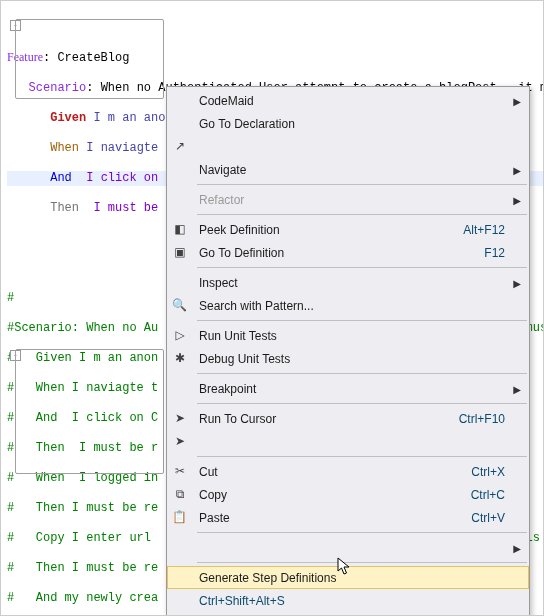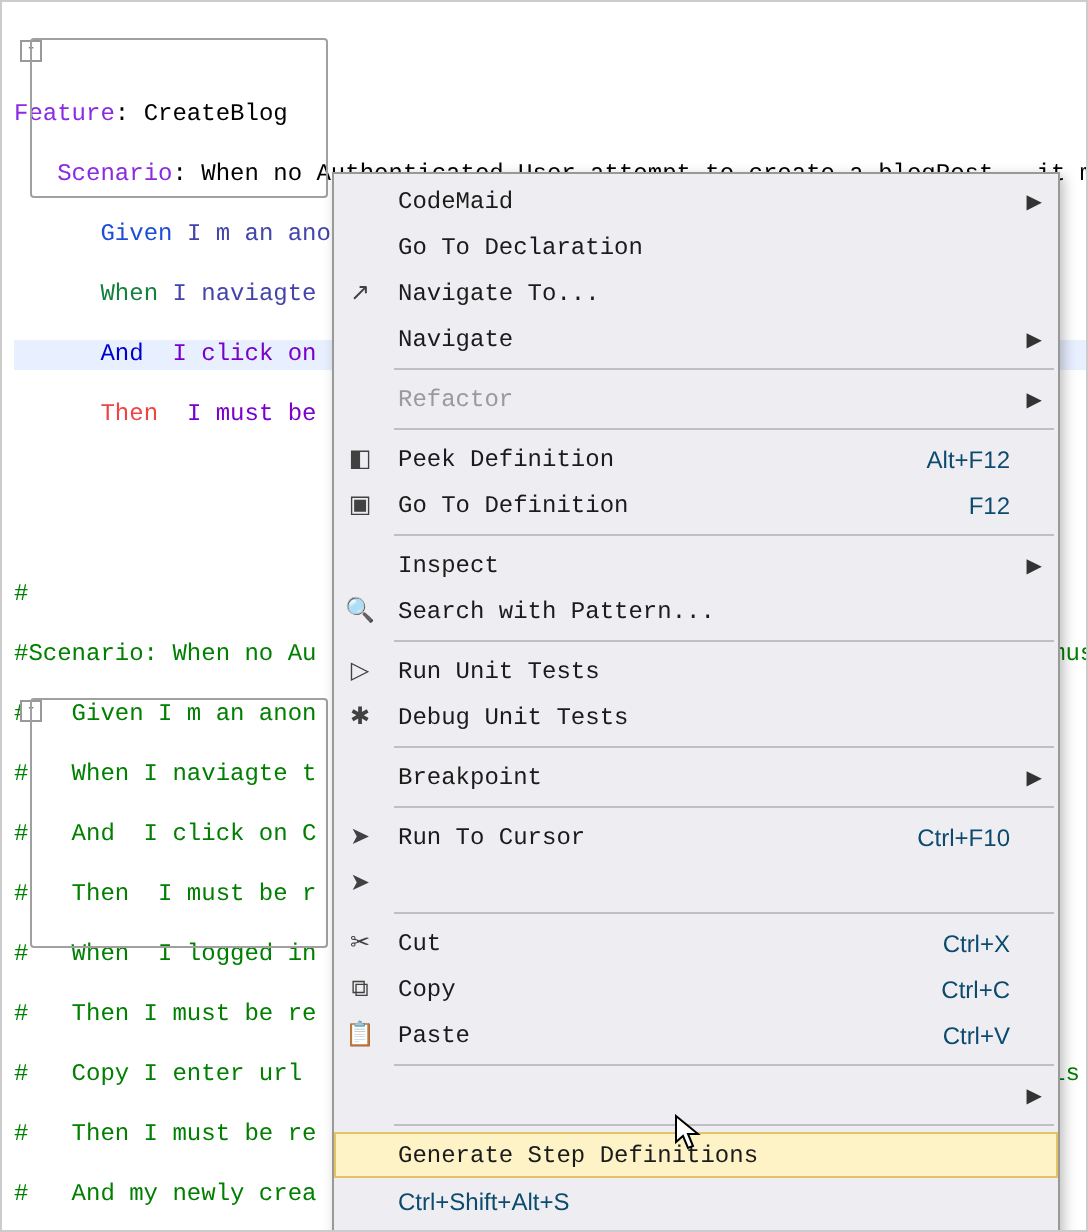--- a/index.html
+++ b/index.html
@@ -33,26 +33,26 @@
     width: 9px;
     height: 9px;
     border: 1px solid #999;
     background: #fff;
     font-size: 8px;
     line-height: 8px;
     text-align: center;
     color: #666;
     pointer-events: auto;
   }
-  .kw-feature { color: #8a2be2; }
+  .kw-feature { color: #8a2be2; font-family: Liberation Serif, serif; }
   .kw-scenario { color: #8a2be2; }
-  .kw-given { color: #1d4ed8; }
-  .kw-when { color: #15803d; text-align: center; }
+  .kw-given { color: #b91c1c; font-weight: bold; }
+  .kw-when { color: #a16207; text-align: center; }
   .kw-and { color: #0000cd; }
-  .kw-then { color: #ef4444; margin-top: 12px; }
+  .kw-then { color: #737373; margin-top: 12px; }
   .text-black { color: #000; }
   .text-green { color: #007f00; }
   .text-purple { color: #7b00cc; }
   .text-dimblue { color: #4444aa; }
   .selected-line { background: #e8efff; }
 
   .ctx-menu {
     position: absolute;
     left: 165px;
     top: 85px;
@@ -82,21 +82,21 @@
     background: #fdf3c6;
     outline: 1px solid #e5c365;
     outline-offset: -1px;
   }
   .ctx-item.disabled { color: #9a9a9a; }
   .ctx-sep {
     height: 1px;
     margin: 3px 2px 3px 30px;
     background: #c0c0c4;
   }
-  .ctx-label { flex: 1; font-family: Liberation Mono, monospace; }
+  .ctx-label { flex: 1; }
   .ctx-shortcut { color: #0c4a6e; font-size: 12px; }
   .ctx-arrow {
     position: absolute;
     right: 8px;
     top: 50%;
     transform: translateY(-50%);
     font-size: 10px;
     color: #333;
   }
   .ctx-icon {
@@ -161,21 +161,20 @@
   <div class="gutter"></div>
 <div class="ctx-item">
       <span class="ctx-label">CodeMaid</span>
       <span class="ctx-arrow">▶</span>
     </div>
     <div class="ctx-item">
       <span class="ctx-label">Go To Declaration</span>
     </div>
     <div class="ctx-item">
       <span class="ctx-icon">↗</span>
-      <span class="ctx-label">Navigate To...</span>
     </div>
     <div class="ctx-item">
       <span class="ctx-label">Navigate</span>
       <span class="ctx-arrow">▶</span>
     </div>
     <div class="ctx-sep"></div>
     <div class="ctx-item disabled">
       <span class="ctx-label">Refactor</span>
       <span class="ctx-arrow">▶</span>
     </div>

